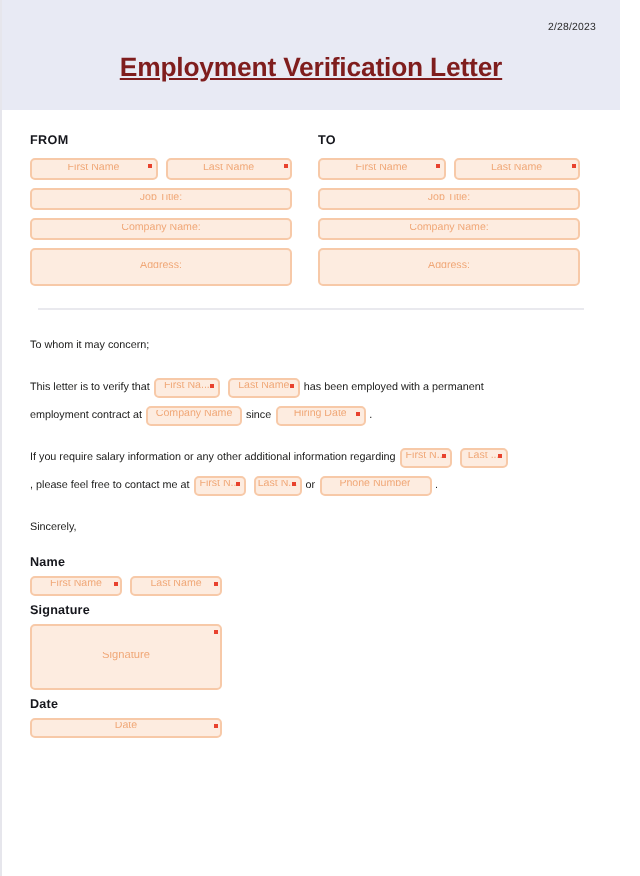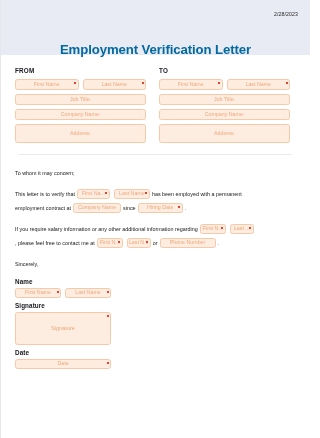--- a/index.html
+++ b/index.html
@@ -34,28 +34,29 @@
   .header-date {
     position: absolute;
     top: 11px;
     right: 12px;
     font-size: 5.2px;
     color: #2a2a2a;
     letter-spacing: 0.1px;
   }
   .header-title {
     position: absolute;
-    top: 42px;
+    top: 26px;
     left: 0;
     right: 0;
     text-align: center;
     font-size: 13.2px;
     font-weight: bold;
-    color: #0369a1;
+    color: #7f1d1d;
     letter-spacing: -0.1px;
+    text-decoration: underline;
   }
 
   
   .field {
     position: relative;
     background: #fdece0;
     border: 1px solid #f7c9a8;
     border-radius: 2.5px;
     box-sizing: border-box;
     display: flex;

